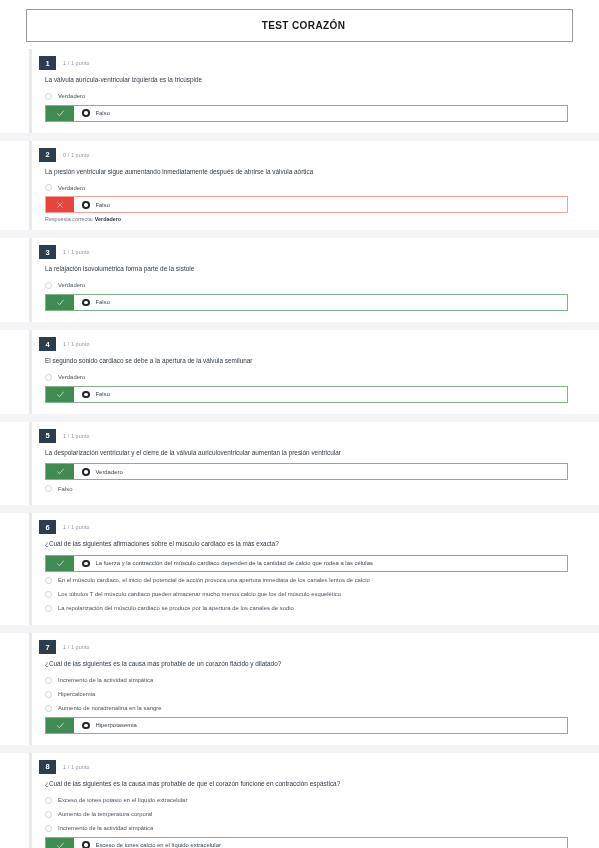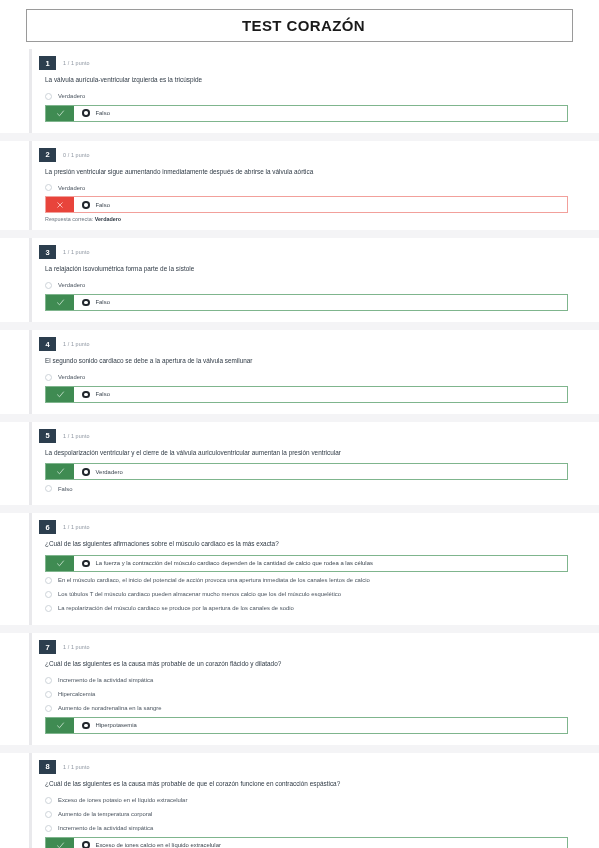--- a/index.html
+++ b/index.html
@@ -14,21 +14,21 @@
 
   
   .title-box {
     margin: 9px 26px 0 26px;
     height: 33px;
     border: 1px solid #9a9a9a;
     background: #ffffff;
     display: flex; align-items: center; justify-content: center;
   }
   .title-text {
-    font-size: 15px;
+    font-size: 10px;
     font-weight: bold;
     letter-spacing: 0.4px;
     color: #1a1a1a;
     margin-left: 8px;
   }
 
   
   .quiz { margin-top: 7px; padding: 0 0 0 0; }
 
   .qcard {

